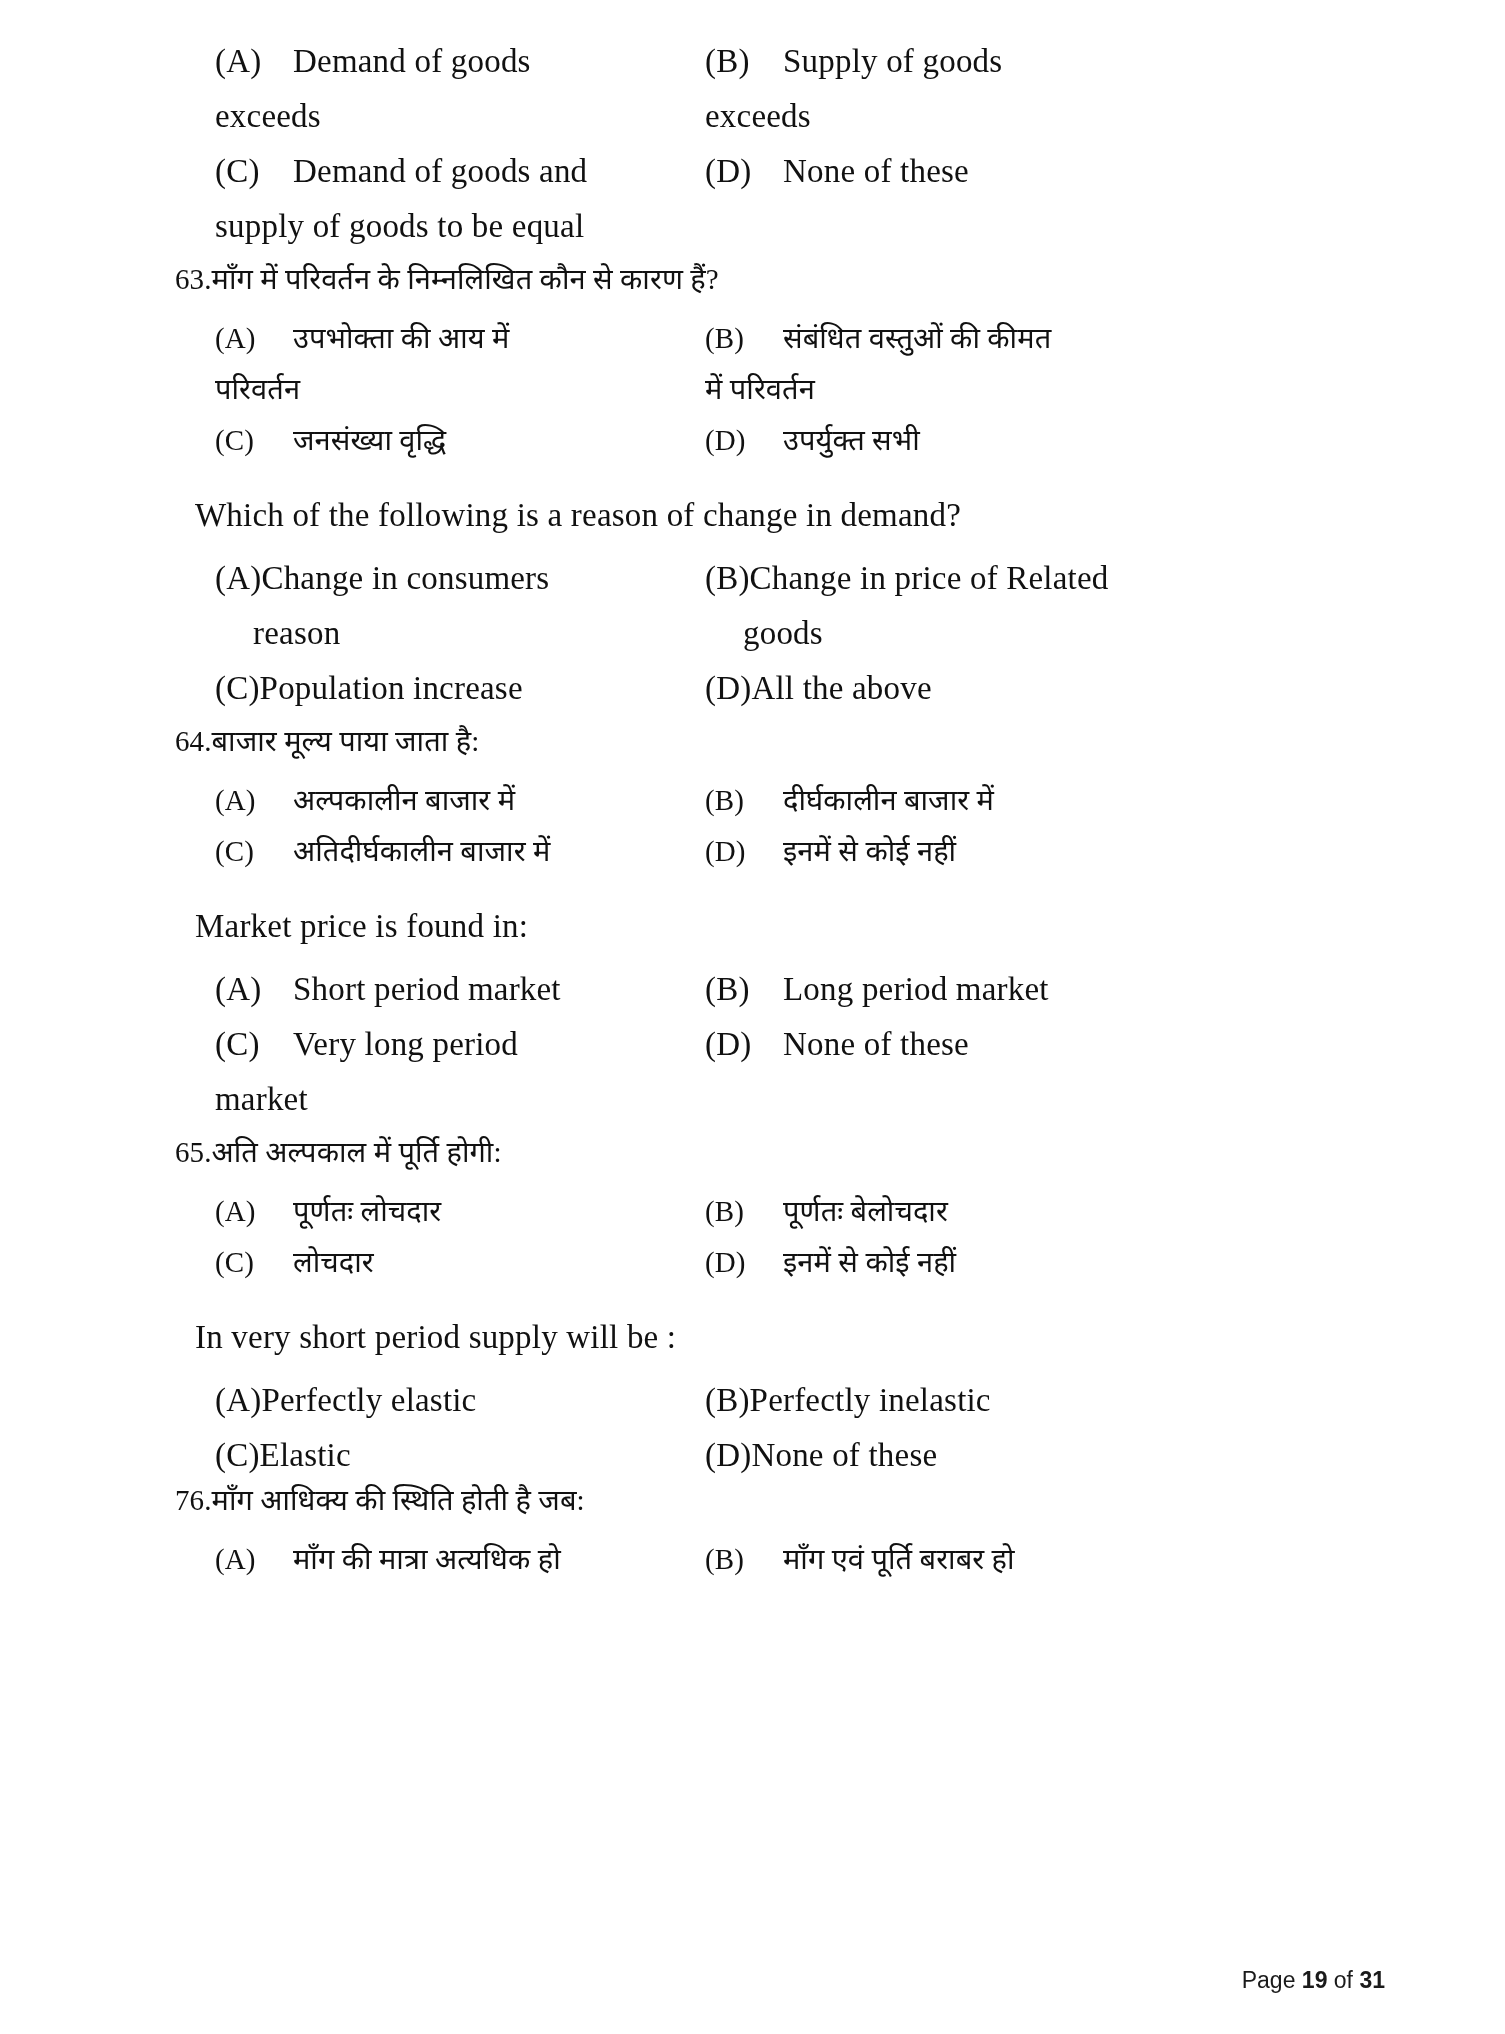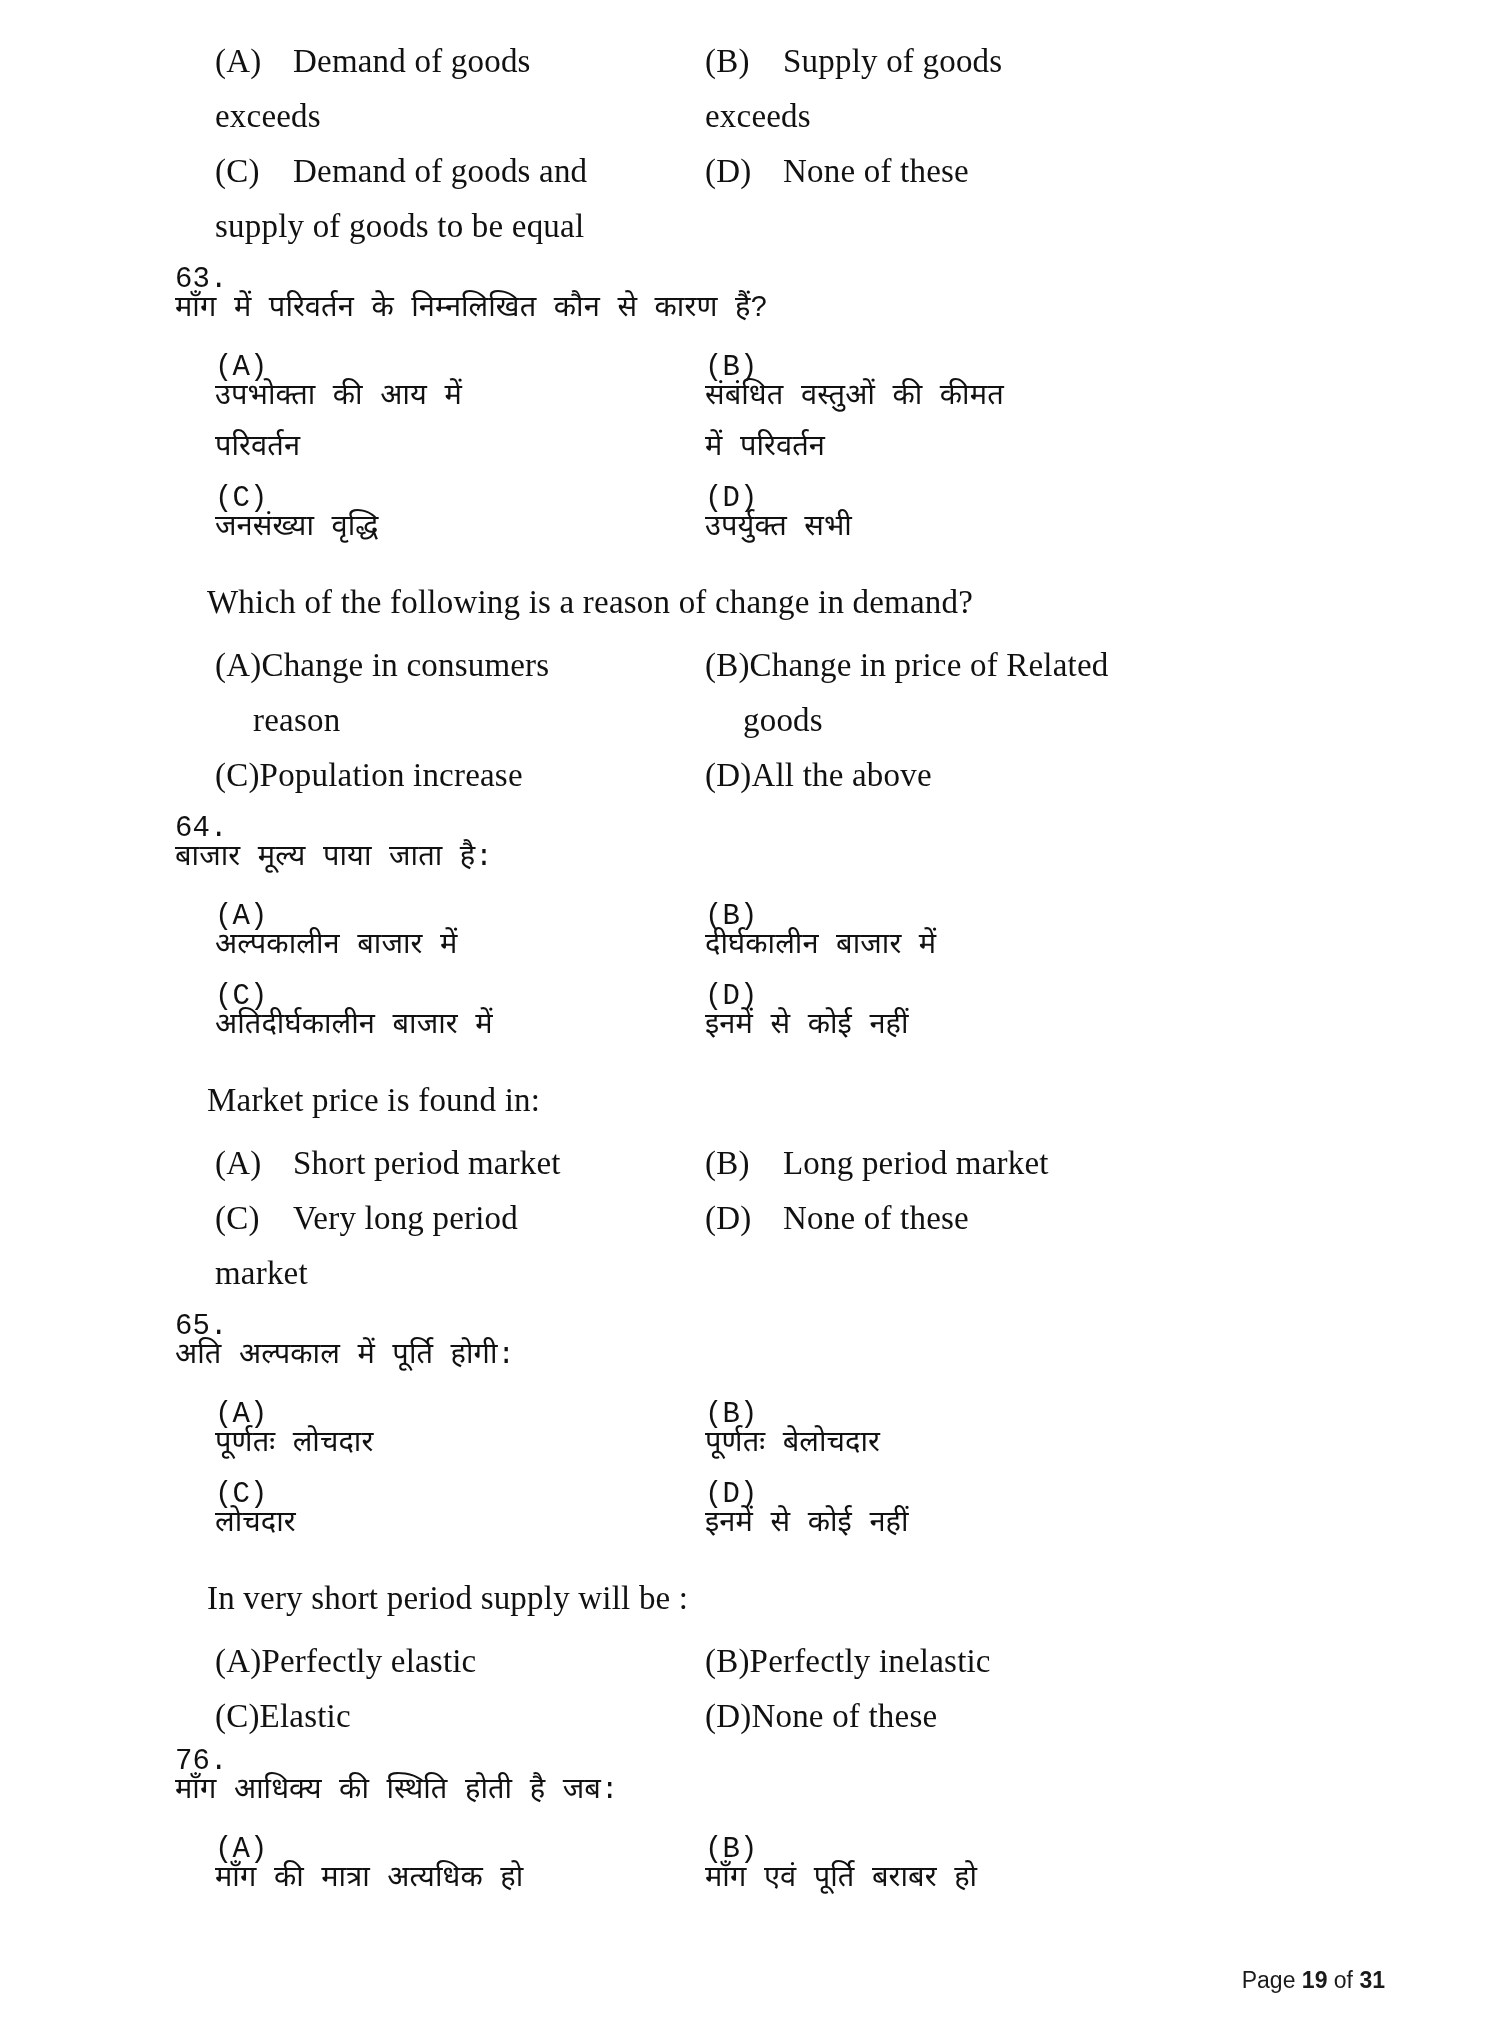--- a/index.html
+++ b/index.html
@@ -21,44 +21,43 @@
   }
 
   
   .en {
     font-family: "Liberation Serif", "DejaVu Serif", serif;
     font-size: 33px;
     line-height: 1.0;
     letter-spacing: 0.2px;
   }
   .hi {
-    font-family: Liberation Mono, monospace;
+    font-family: Liberation Serif, serif;
     font-size: 29px;
     line-height: 1.0;
     letter-spacing: 0.1px;
-    flex-direction: column;
   }
 
   
   .qrow {
     display: flex;
     align-items: baseline;
     margin: 0;
   }
   .qnum {
     flex: 0 0 auto;
     white-space: pre;
   }
   .qtext {
     flex: 1 1 auto;
   }
 
   
   .stem-en {
-    margin-left: 32px;
+    margin-left: 20px;
   }
 
   
   .opts {
     display: grid;
     grid-template-columns: 490px 1fr;
     column-gap: 0px;
   }
   .opt {
     display: flex;

